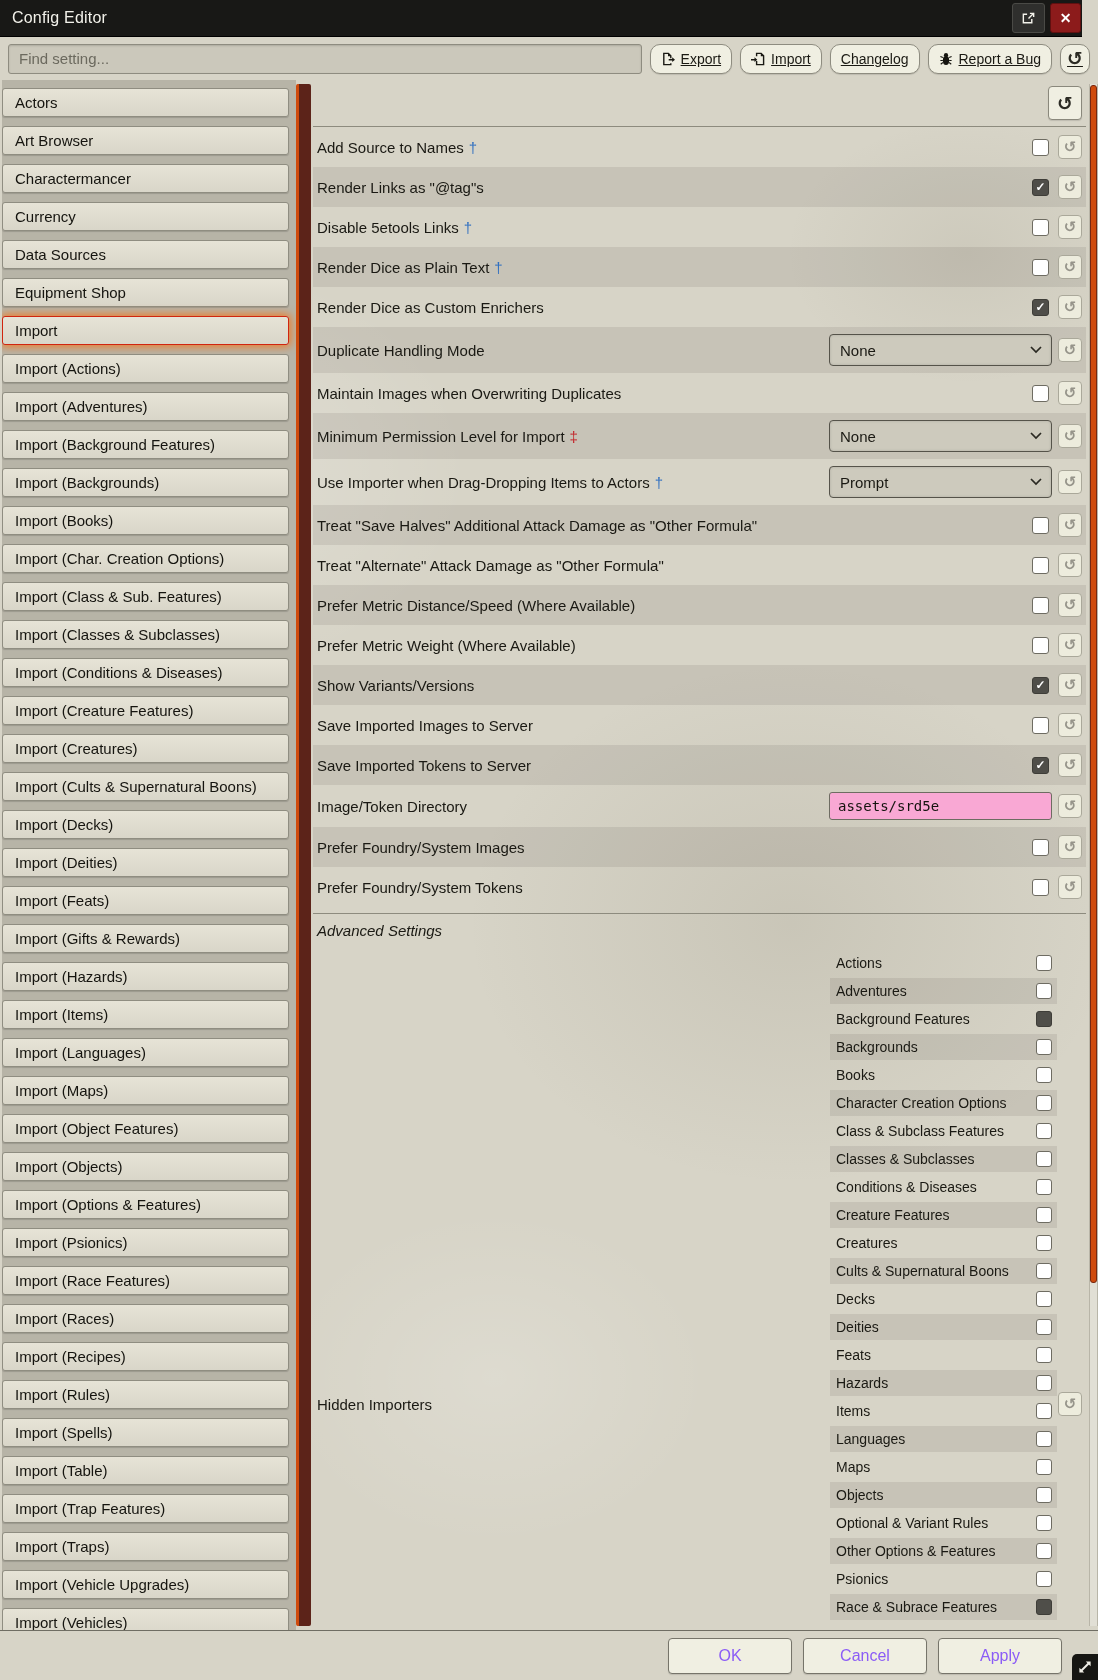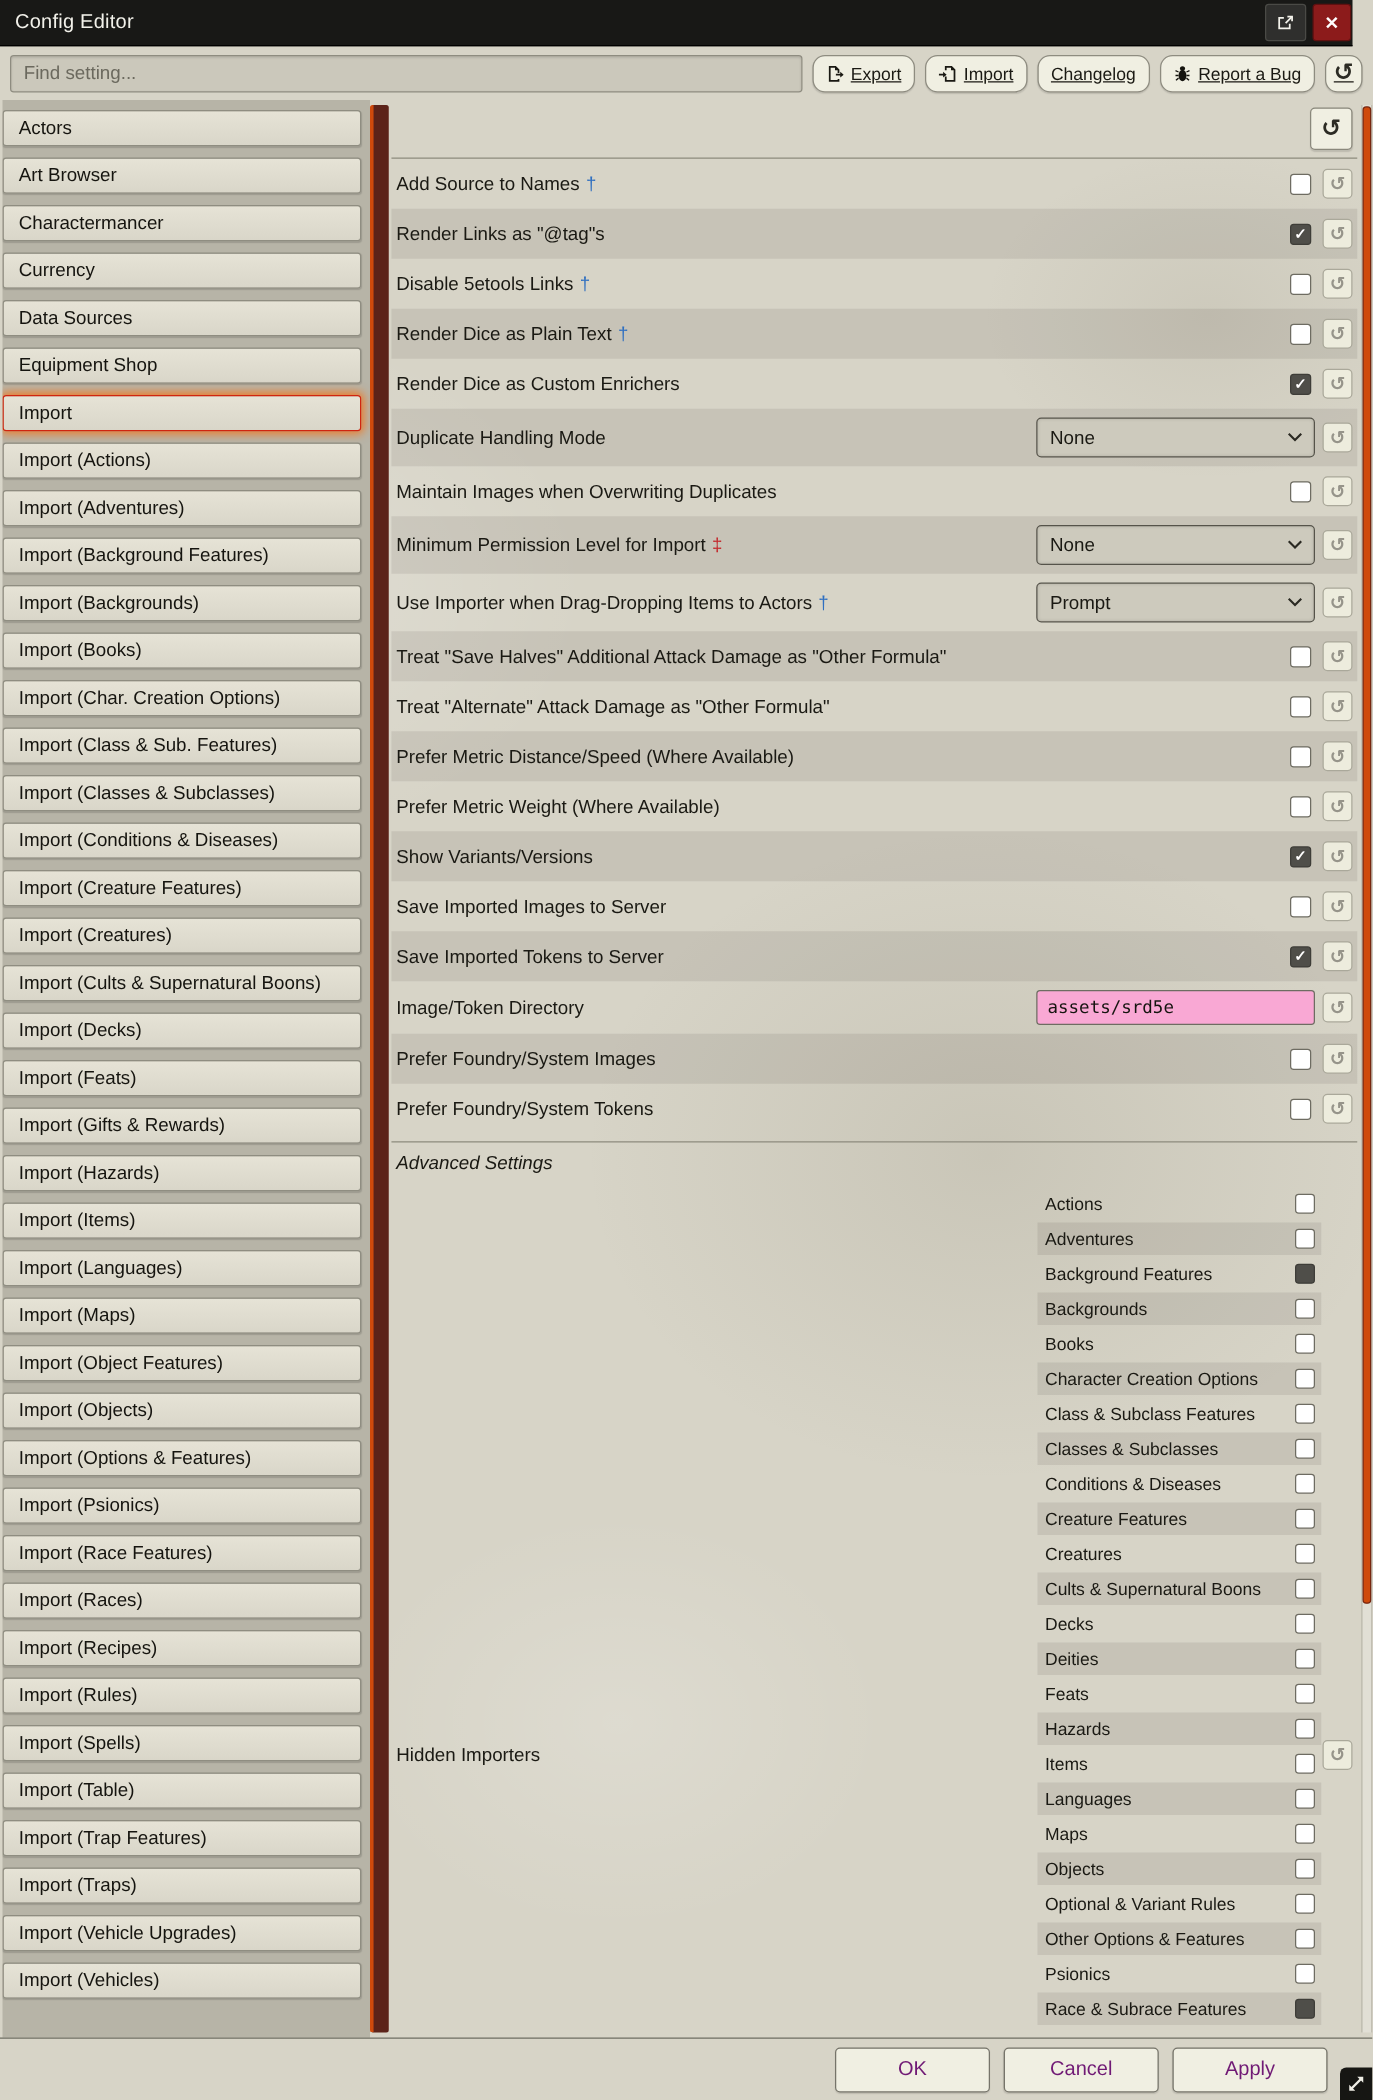--- a/index.html
+++ b/index.html
@@ -97,21 +97,21 @@
     background:rgba(255,255,255,.25);border-left:1px solid #b8b5a8;border-right:1px solid #b8b5a8;
     box-sizing:border-box;z-index:2;}
   .main-scrollbar .thumb{margin:1px 0 0 0;width:7px;height:1198px;
     background:var(--accent-scrollbar,#cf4a0c);border:1px solid #77260f;border-radius:3px;box-sizing:border-box;}
 
   
   .footer{position:absolute;left:0;right:0;top:1630px;height:50px;border-top:1px solid #6f6d63;
     display:flex;align-items:center;justify-content:flex-end;gap:11px;padding-right:36px;
     box-sizing:border-box;z-index:5;}
   .footer button{min-width:124px;height:36px;background:#f0efe2;border:1px solid #76746a;
-    border-radius:4px;font-size:16px;color:#701a75;box-shadow:0 1px 1px rgba(0,0,0,.12);}
+    border-radius:4px;font-size:16px;color:#8b5cf6;box-shadow:0 1px 1px rgba(0,0,0,.12);}
   .resize-handle{position:absolute;right:0;bottom:0;width:26px;height:26px;background:#161613;
     border-top-left-radius:5px;display:flex;align-items:center;justify-content:center;z-index:10;}
 </style>
 </head>
 <body>
 
 <div class="titlebar">
   <span class="title">Config Editor</span>
   <div class="tb-btns">
     <button class="tb-btn popout">
@@ -217,20 +217,23 @@
       <button class="side-item">
     <span class="side-label">Import (Creatures)</span>
   </button>
       <button class="side-item">
     <span class="side-label">Import (Cults &amp; Supernatural Boons)</span>
   </button>
       <button class="side-item">
     <span class="side-label">Import (Decks)</span>
   </button>
       <button class="side-item">
+    <span class="side-label">Import (Deities)</span>
+  </button>
+      <button class="side-item">
     <span class="side-label">Import (Feats)</span>
   </button>
       <button class="side-item">
     <span class="side-label">Import (Gifts &amp; Rewards)</span>
   </button>
       <button class="side-item">
     <span class="side-label">Import (Hazards)</span>
   </button>
       <button class="side-item">
     <span class="side-label">Import (Items)</span>

